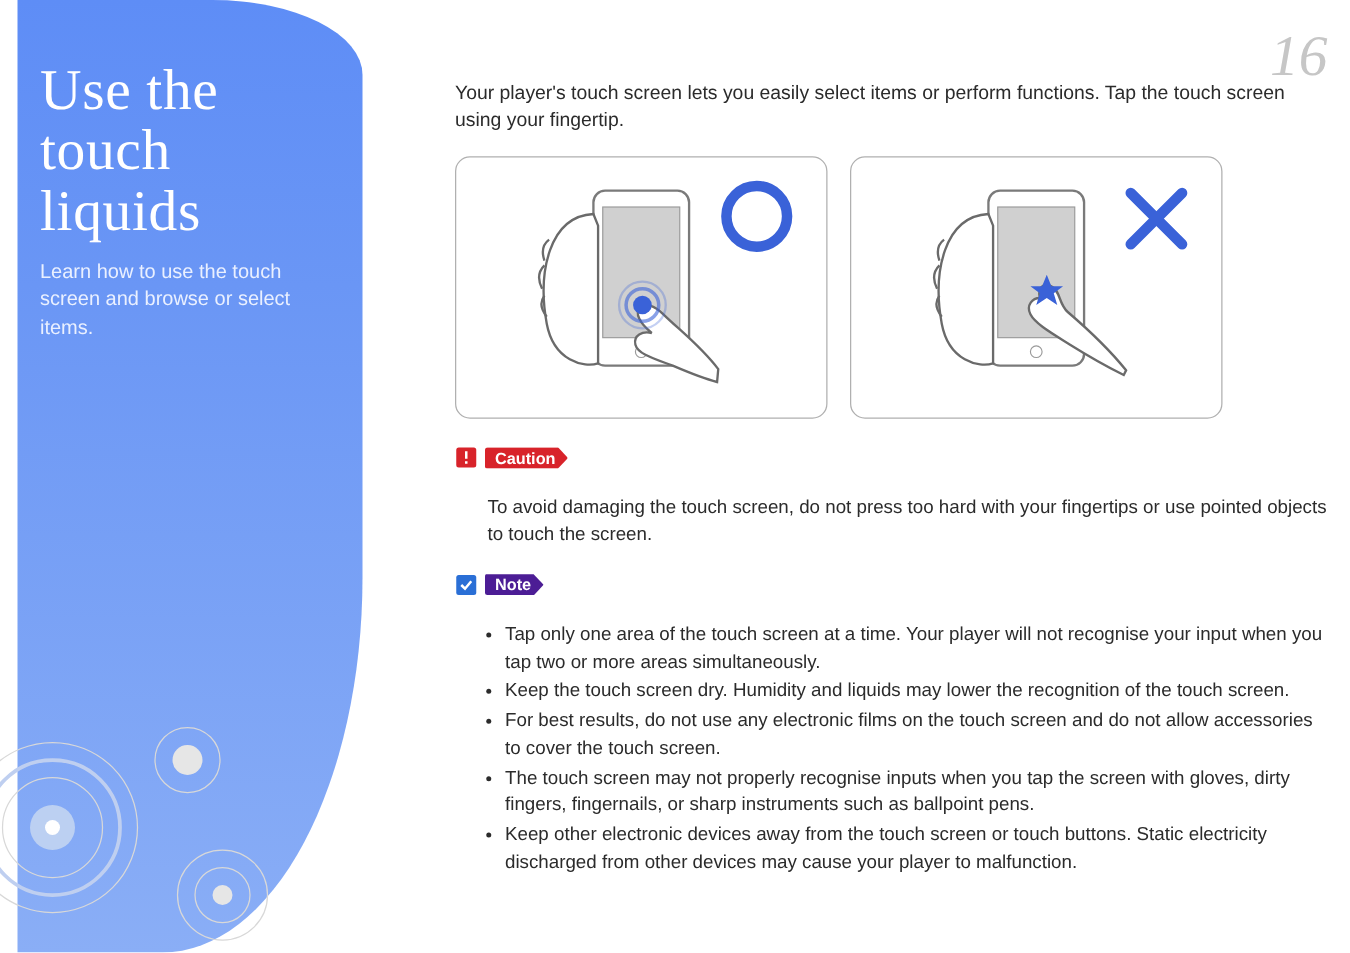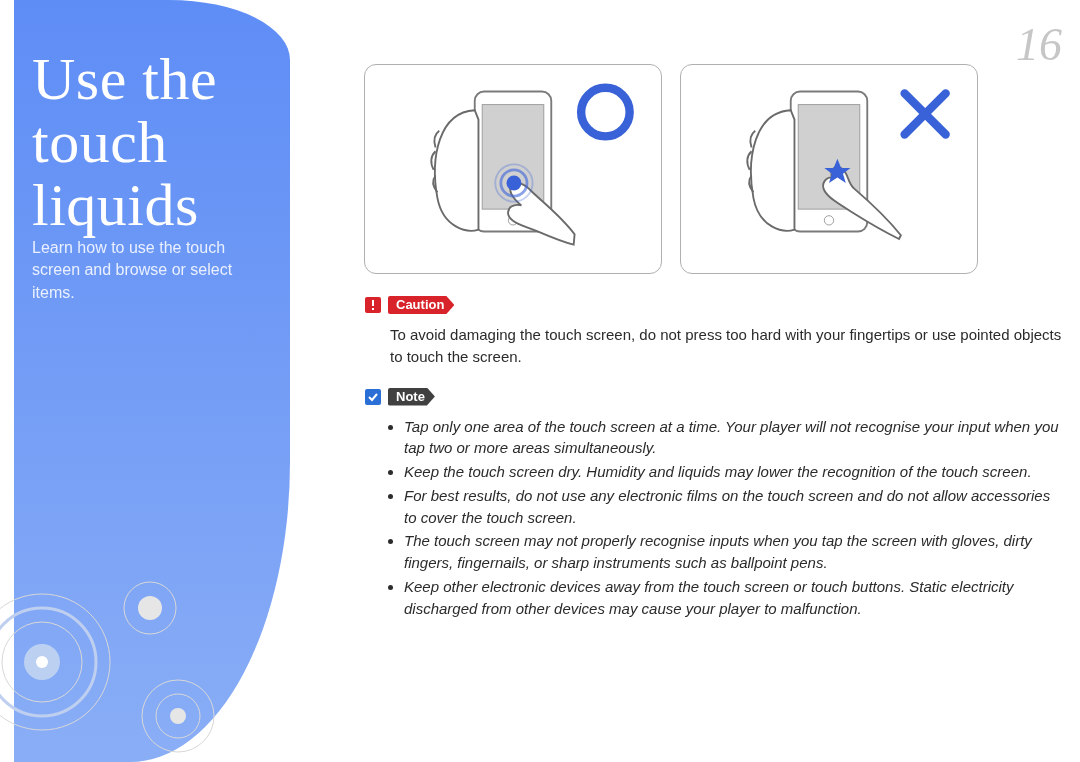--- a/index.html
+++ b/index.html
@@ -15,23 +15,24 @@
     height: 762px;
     background: linear-gradient(180deg, #5e8df6 0%, #6a96f5 30%, #8aaef6 100%);
     border-top-right-radius: 120px 60px;
     border-bottom-right-radius: 160px 300px;
     padding: 48px 18px 0 18px;
     color: #fff;
   }
   .sidebar h1 {
     font-family: Georgia, 'Times New Roman', serif;
     font-weight: 400;
-    font-size: 60px;
+    font-size: 46px;
     line-height: 1.05;
     color: #fff;
+    margin-bottom: 14px;
     letter-spacing: 0.5px;
   }
   .sidebar p { font-size: 16px; line-height: 1.4; color: #eaf0ff; }
 
   
   .deco { position: absolute; left: -30px; bottom: -10px; width: 280px; height: 230px; }
   .deco svg { width: 100%; height: 100%; }
 
   
   .page-number {
@@ -69,26 +70,26 @@
     font-size: 13px;
     border-radius: 2px;
     clip-path: polygon(0 0, calc(100% - 8px) 0, 100% 50%, calc(100% - 8px) 100%, 0 100%);
     vertical-align: middle;
   }
   .label-icon {
     display:inline-flex; align-items:center; justify-content:center;
     vertical-align: middle; margin-right:4px;
     width:18px; height:18px;
   }
-  .callout-row { display:flex; gap:2px; margin-bottom:4px; }
+  .callout-row { display:flex; align-items:center; gap:2px; margin-bottom:4px; }
   .caution .label { background: #d8232a; }
-  .note .label { background: #404040; }
-  .callout-body { font-size: 15px; color: #2b2b2b; line-height: 1.45; margin: 10px 0 20px 26px; }
+  .note .label { background: #4c1d95; }
+  .callout-body { font-size: 15px; color: #2b2b2b; line-height: 1.45; margin: 20px 0 20px 26px; }
   .callout-body ul { list-style: disc; padding-left: 14px; }
-  .callout-body ul li { margin-bottom: 2px; font-style: italic; }
+  .callout-body ul li { margin-bottom: 2px; }
 
   
   .info-band {
     position: absolute;
     left: 364px; top: 412px;
     width: 700px; height: 132px;
     background: #f5f5f5;
     z-index: -1;
   }
 </style>
@@ -119,20 +120,21 @@
         <circle cx="208" cy="174" r="8" fill="#e6e6e6"></circle>
       </g>
     </svg>
   </div>
 
   <div class="page-number">16</div>
 
   <div class="info-band"></div>
 
   <div class="content">
+    <p class="intro">Your player's touch screen lets you easily select items or perform functions. Tap the touch screen using your fingertip.</p>
 
     <div class="figures">
 
       <div class="fig" aria-label="Correct: tap with fingertip">
         <svg viewBox="0 0 298 210">
 
           <rect x="108" y="22" width="82" height="150" rx="10" fill="#fff" stroke="#7a7a7a" stroke-width="2"></rect>
           <rect x="116" y="36" width="66" height="112" fill="#d0d0d0" stroke="#9a9a9a"></rect>
           <circle cx="149" cy="160" r="5" fill="none" stroke="#9a9a9a"></circle>
 

